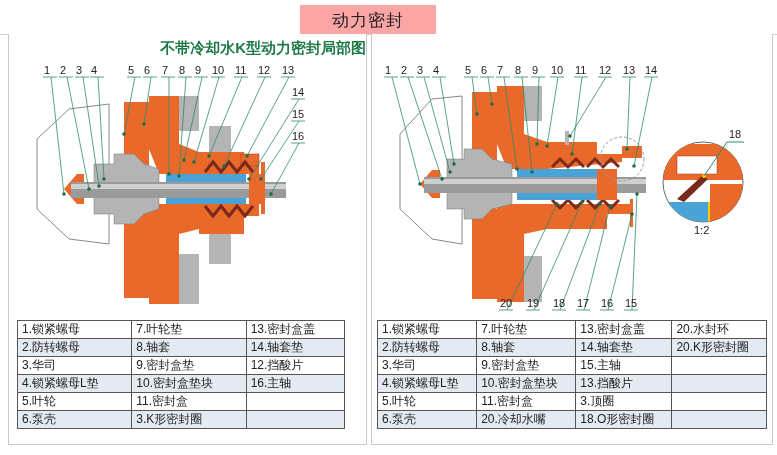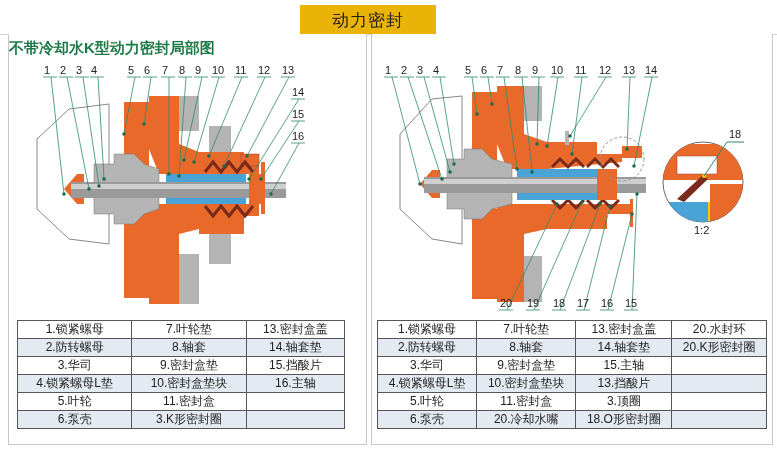--- a/index.html
+++ b/index.html
@@ -1,25 +1,25 @@
 <!DOCTYPE html>
 <html><head>
 <meta charset="utf-8">
 <style>
   html,body{margin:0;padding:0;background:#fff;}
   body{width:777px;height:455px;position:relative;overflow:hidden;font-family:"Liberation Sans","DejaVu Sans",sans-serif;}
-  .tab{position:absolute;left:300px;top:5px;width:136px;height:30px;background:#eab308;color:#222;font-size:17px;display:flex;align-items:center;justify-content:center;letter-spacing:1px;}
+  .tab{position:absolute;left:300px;top:5px;width:136px;height:30px;background:#fca5a5;color:#222;font-size:17px;display:flex;align-items:center;justify-content:center;letter-spacing:1px;}
   .topline{position:absolute;left:0;top:34px;width:777px;height:1px;background:#d4d4d4;}
   .panel{position:absolute;top:34px;height:410px;border:1px solid #c8c8c8;border-top:none;background:#fff;}
   .panel.left{left:8px;width:357px;}
   .panel.right{left:371px;width:400px;}
-  .ptitle{position:absolute;top:5px;left:0;right:0;text-align:left;color:#1d7a47;font-size:15px;font-weight:bold;}
+  .ptitle{position:absolute;top:5px;left:0;right:0;text-align:right;color:#1d7a47;font-size:15px;font-weight:bold;}
   svg.dg{position:absolute;left:0;top:0;}
   .num{font-size:11px;fill:#222;font-family:"Liberation Sans",sans-serif;}
-  table.legend{position:absolute;border-collapse:collapse;font-size:12px;color:#222;text-align:center;}
+  table.legend{position:absolute;border-collapse:collapse;font-size:12px;color:#222;}
   table.legend td{border:1px solid #555;padding:0 4px;height:17px;white-space:nowrap;}
   table.legend tr:nth-child(even) td{background:#e3eaf1;}
   table.legend{border:1.5px solid #444;}
 </style>
 </head>
 <body>
 
 <div class="tab">动力密封</div>
 <div class="topline"></div>
 
@@ -135,21 +135,21 @@
           <td>13.密封盒盖</td>
         </tr>
         <tr>
           <td>2.防转螺母</td>
           <td>8.轴套</td>
           <td>14.轴套垫</td>
         </tr>
         <tr>
           <td>3.华司</td>
           <td>9.密封盒垫</td>
-          <td>15.挡酸片</td>
+          <td>12.挡酸片</td>
         </tr>
         <tr>
           <td>4.锁紧螺母L垫</td>
           <td>10.密封盒垫块</td>
           <td>16.主轴</td>
         </tr>
         <tr>
           <td>5.叶轮</td>
           <td>11.密封盒</td>
           <td></td>

